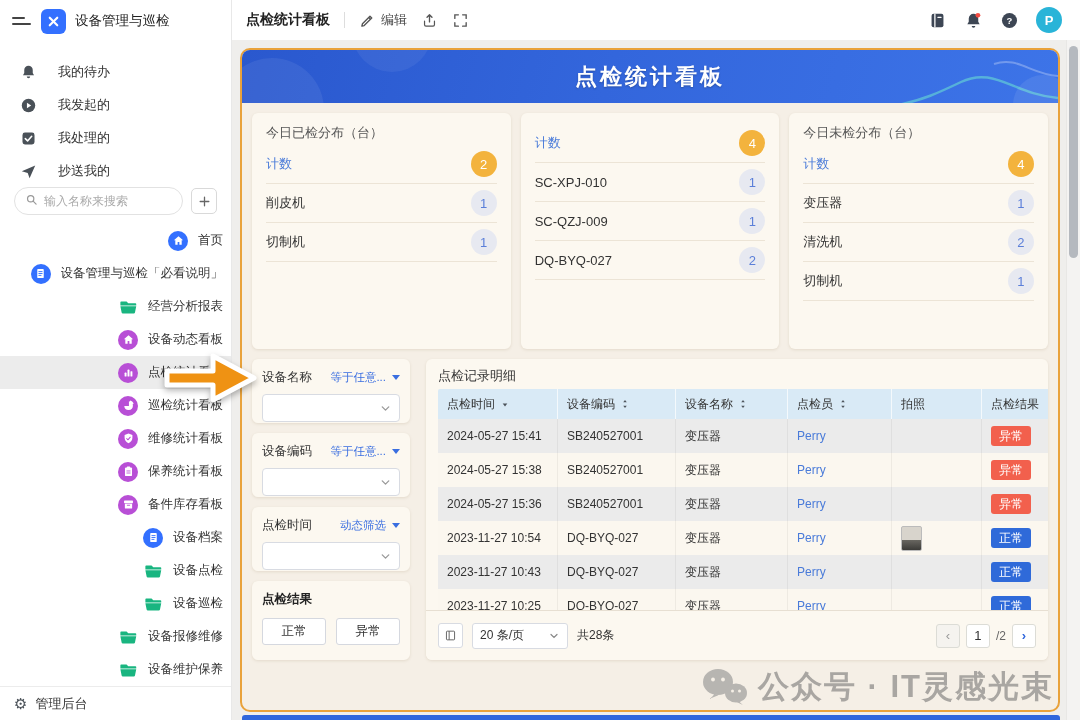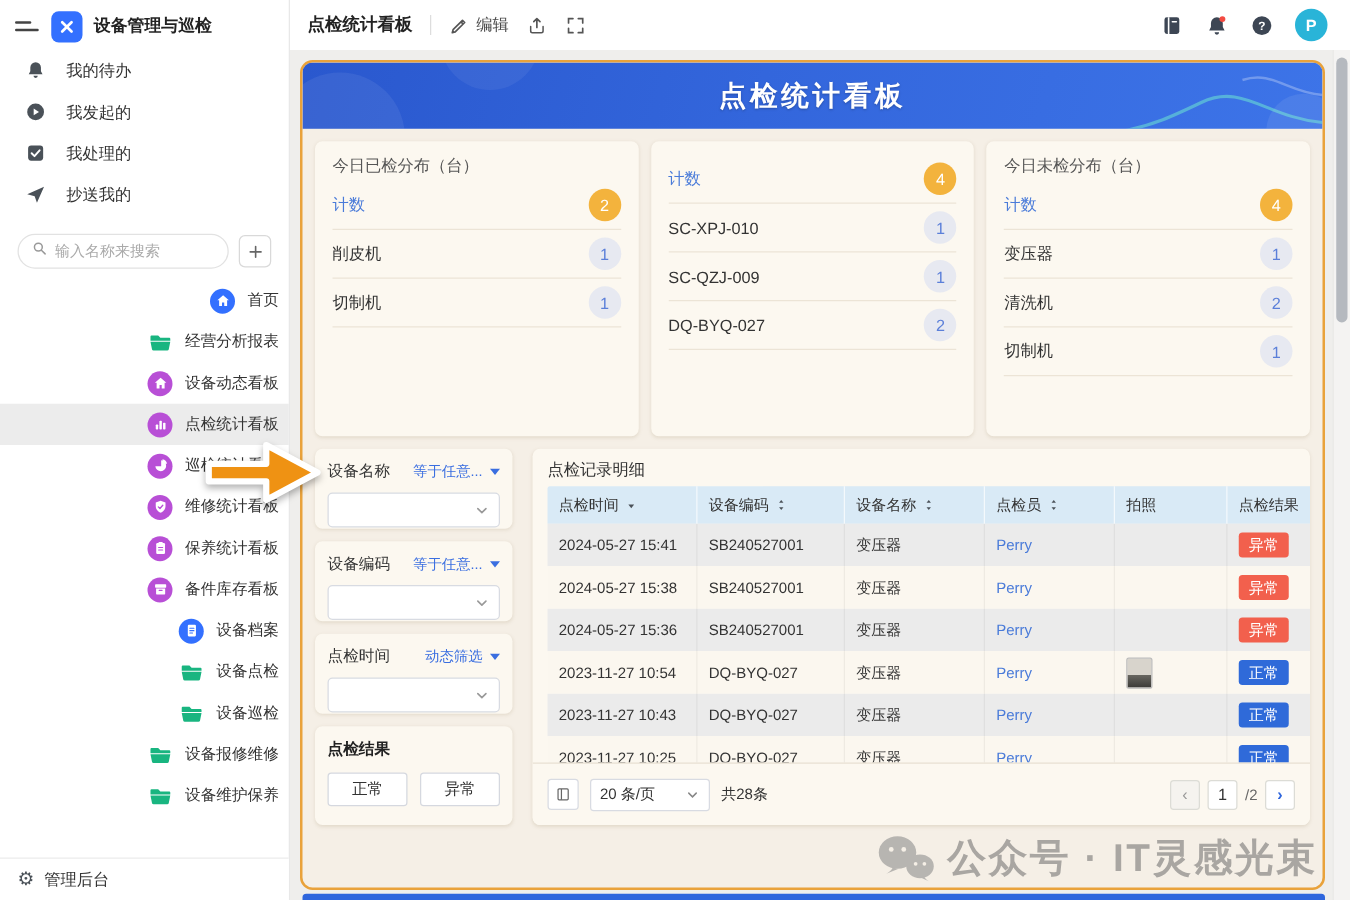--- a/index.html
+++ b/index.html
@@ -8,23 +8,23 @@
 
   
   .sidebar { position:absolute; left:0; top:0; width:232px; height:720px; background:#fff; border-right:1px solid #e8e8e8; z-index:10; }
   .sb-header { height:42px; display:flex; align-items:center; padding:0 12px; gap:9px; }
   .hamburger { width:20px; height:20px; display:flex; flex-direction:column; justify-content:center; gap:4px; cursor:pointer; }
   .hamburger i { display:block; height:2px; background:#444; border-radius:1px; }
   .hamburger i:nth-child(1){ width:13px; }
   .hamburger i:nth-child(2){ width:19px; }
   .logo { width:25px; height:25px; background:#3370ff; border-radius:6px; display:flex; align-items:center; justify-content:center; flex:none; }
   .logo svg { width:15px; height:15px; }
-  .sb-title { font-weight:bold; font-size:13.5px; color:#222; white-space:nowrap; }
+  .sb-title { font-weight:normal; font-size:13.5px; color:#222; white-space:nowrap; }
   .sb-top-menu { padding-top:6px; }
-  .sb-item { height:33px; display:flex; align-items:flex-start; gap:16px; padding:0 20px; font-size:13px; color:#333; cursor:pointer; }
+  .sb-item { height:33px; display:flex; align-items:flex-end; gap:21px; padding:0 20px; font-size:13px; color:#333; cursor:pointer; }
   .sb-ic { width:17px; height:17px; flex:none; }
   .sb-ic svg { width:100%; height:100%; }
   .sb-search-row { display:flex; padding:7px 14px 9px; gap:8px; align-items:center; }
   .sb-search { flex:1; height:28px; border:1px solid #e2e2e2; border-radius:14px; display:flex; align-items:center; padding:0 10px; gap:6px; background:#fff; }
   .sb-search svg { width:13px; height:13px; flex:none; }
   .sb-search input { border:none; outline:none; width:100%; font-size:12px; color:#333; background:transparent; font-family:inherit; }
   .sb-search input::placeholder { color:#aaa; }
   .sb-add { width:26px; height:26px; border:1px solid #d9d9d9; border-radius:5px; background:#fff; display:flex; align-items:center; justify-content:center; cursor:pointer; }
   .sb-add svg { width:13px; height:13px; }
   .nav-item { height:33px; display:flex; align-items:center; gap:10px; font-size:12.5px; padding-left:16px; padding-right:8px; cursor:pointer; white-space:nowrap;justify-content:flex-end; }
@@ -189,20 +189,29 @@
       </button>
   </div>
   <nav id="sb-nav">
       <div class="nav-item lvl0">
      <span class="cir blue">
           <svg viewBox="0 0 24 24" fill="#fff">
             <path d="M12 4l8.5 7.4h-2.6V20h-4.3v-5.2h-3.2V20H6.1v-8.6H3.5z"></path>
           </svg>
         </span>
         <span class="lbl">首页</span>
+      </div>
+      <div class="nav-item lvl0">
+     <span class="cir blue">
+          <svg viewBox="0 0 24 24">
+            <rect x="6" y="3.5" width="12" height="17" rx="1.6" fill="#fff"></rect>
+            <path d="M9 8.5h6M9 12h6M9 15.5h4" stroke="#3370ff" stroke-width="1.7" stroke-linecap="round"></path>
+          </svg>
+        </span>
+        <span class="lbl">设备管理与巡检「必看说明」</span>
       </div>
       <div class="nav-item lvl0">
      <span class="fold">
           <svg viewBox="0 0 24 22" fill="#19b580">
             <path d="M2.5 4.5h7l2.2 2.3h9.3c.6 0 1 .4 1 1v2H1.5v-4.3c0-.6.4-1 1-1z"></path>
             <path d="M1.5 10.8h20.5l-1.6 8a1.6 1.6 0 0 1-1.6 1.2H4.7a1.6 1.6 0 0 1-1.6-1.2z"></path>
           </svg>
         </span>
         <span class="lbl">经营分析报表</span>
       </div>

